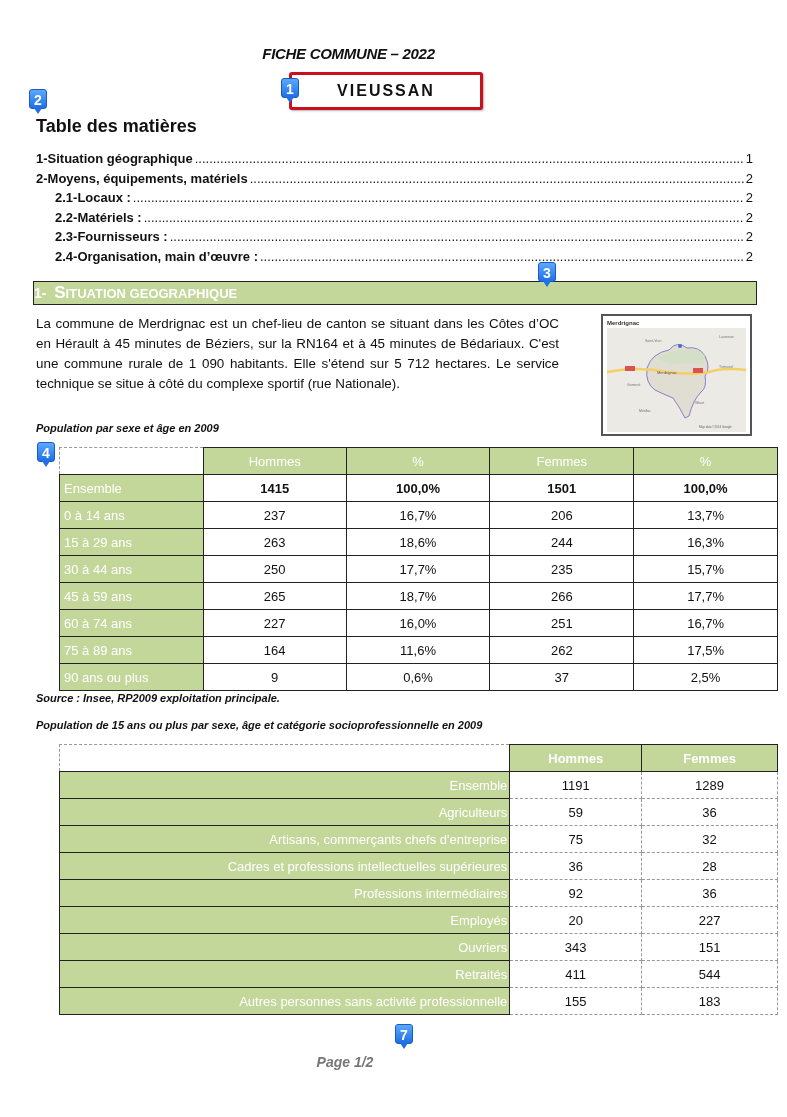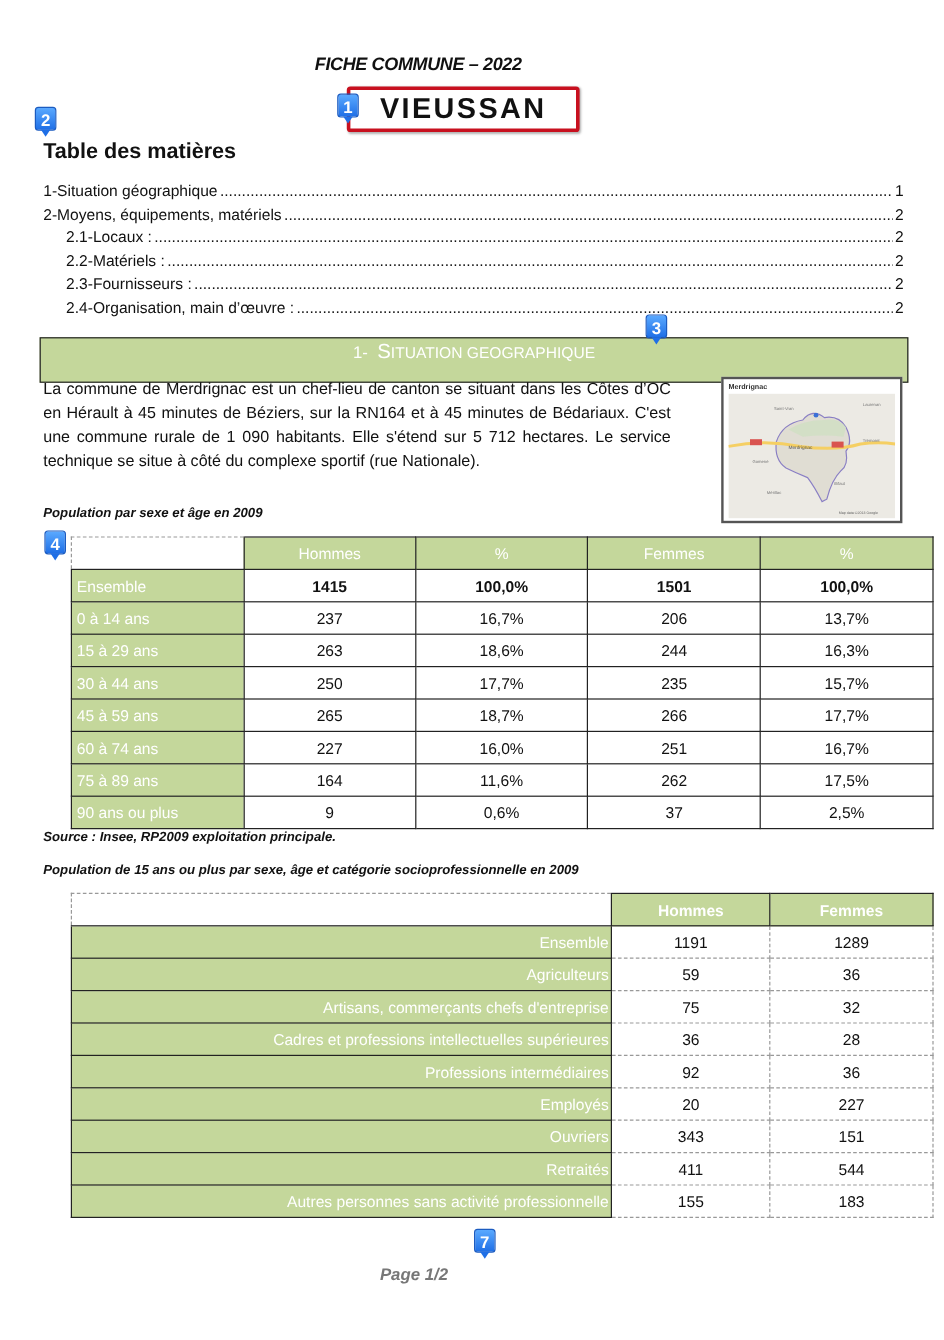--- a/index.html
+++ b/index.html
@@ -14,46 +14,46 @@
       font-family: "Liberation Sans", sans-serif; font-weight: bold; font-style: italic; font-size: 15px;
       letter-spacing: -0.3px;
     }
     .sign {
       left: 289px; top: 72px; width: 194px; height: 38px; box-sizing: border-box;
       border: 3px solid #c8101f; border-radius: 3px; background: #fff;
       box-shadow: 1px 1px 2px rgba(0,0,0,0.3);
       display: flex; align-items: center; justify-content: center;
     }
     .sign span {
-      font-family: "Liberation Sans", sans-serif; font-weight: bold; font-size: 24px; letter-spacing: 2px; color: #111;
+      font-family: "Liberation Sans", sans-serif; font-weight: bold; font-size: 16px; letter-spacing: 2px; color: #111;
     }
     .marker {
       width: 18px; height: 20px; background: linear-gradient(#5aa9ff, #1f6fe6);
       border: 1px solid #1b5bc0; border-radius: 3px; color: #fff; font-weight: bold;
       font-family: "Liberation Sans", sans-serif; font-size: 14px; text-align: center; line-height: 20px;
       box-sizing: border-box; z-index: 5;
     }
     .marker::after {
       content: ""; position: absolute; left: 4px; bottom: -6px; width: 0; height: 0;
       border-left: 4px solid transparent; border-right: 4px solid transparent; border-top: 6px solid #1f6fe6;
     }
     .toc-heading {
       left: 36px; top: 116px; font-family: "Liberation Sans", sans-serif; font-weight: bold; font-size: 18px;
     }
     .toc { left: 36px; top: 149px; width: 717px; font-family: "Liberation Sans", sans-serif; font-size: 13px; }
     .toc-row { display: flex; height: 19.6px; line-height: 19.6px; white-space: nowrap; overflow: hidden; }
     .toc-row.sub { padding-left: 19px; align-items: flex-end; }
-    .toc-row .t { flex: 0 0 auto; }
+    .toc-row .t { flex: 0 0 auto; font-weight: bold; }
     .toc-row .dots { flex: 1 1 auto; overflow: hidden; margin: 0 2px; }
     .toc-row .dots::before { content: "........................................................................................................................................................................................................................................................"; letter-spacing: 0px; }
     .toc-row .p { flex: 0 0 auto; }
     .section-bar {
-      left: 33px; top: 281px; width: 724px; height: 38px; box-sizing: border-box;
-      background: #c4d79b; border: 1px solid #222; text-align: center; color: #fff;
-      font-family: "Liberation Sans", sans-serif; font-weight: normal; font-size: 14px; line-height: 22px;
+      left: 33px; top: 281px; width: 724px; height: 24px; box-sizing: border-box;
+      background: #c4d79b; border: 1px solid #222; text-align: left; color: #fff;
+      font-family: "Liberation Sans", sans-serif; font-weight: bold; font-size: 14px; line-height: 22px;
     }
     .section-bar .caps { font-size: 17px; }
     .section-bar .small { font-size: 13px; }
     .para {
       left: 36px; top: 314px; width: 523px; font-family: "Liberation Sans", sans-serif; font-size: 13.4px; line-height: 20px;
       text-align: justify;
     }
     .map {
       left: 601px; top: 314px; width: 151px; height: 122px; box-sizing: border-box;
       border: 2px solid #555; background: #fff; padding: 4px;

